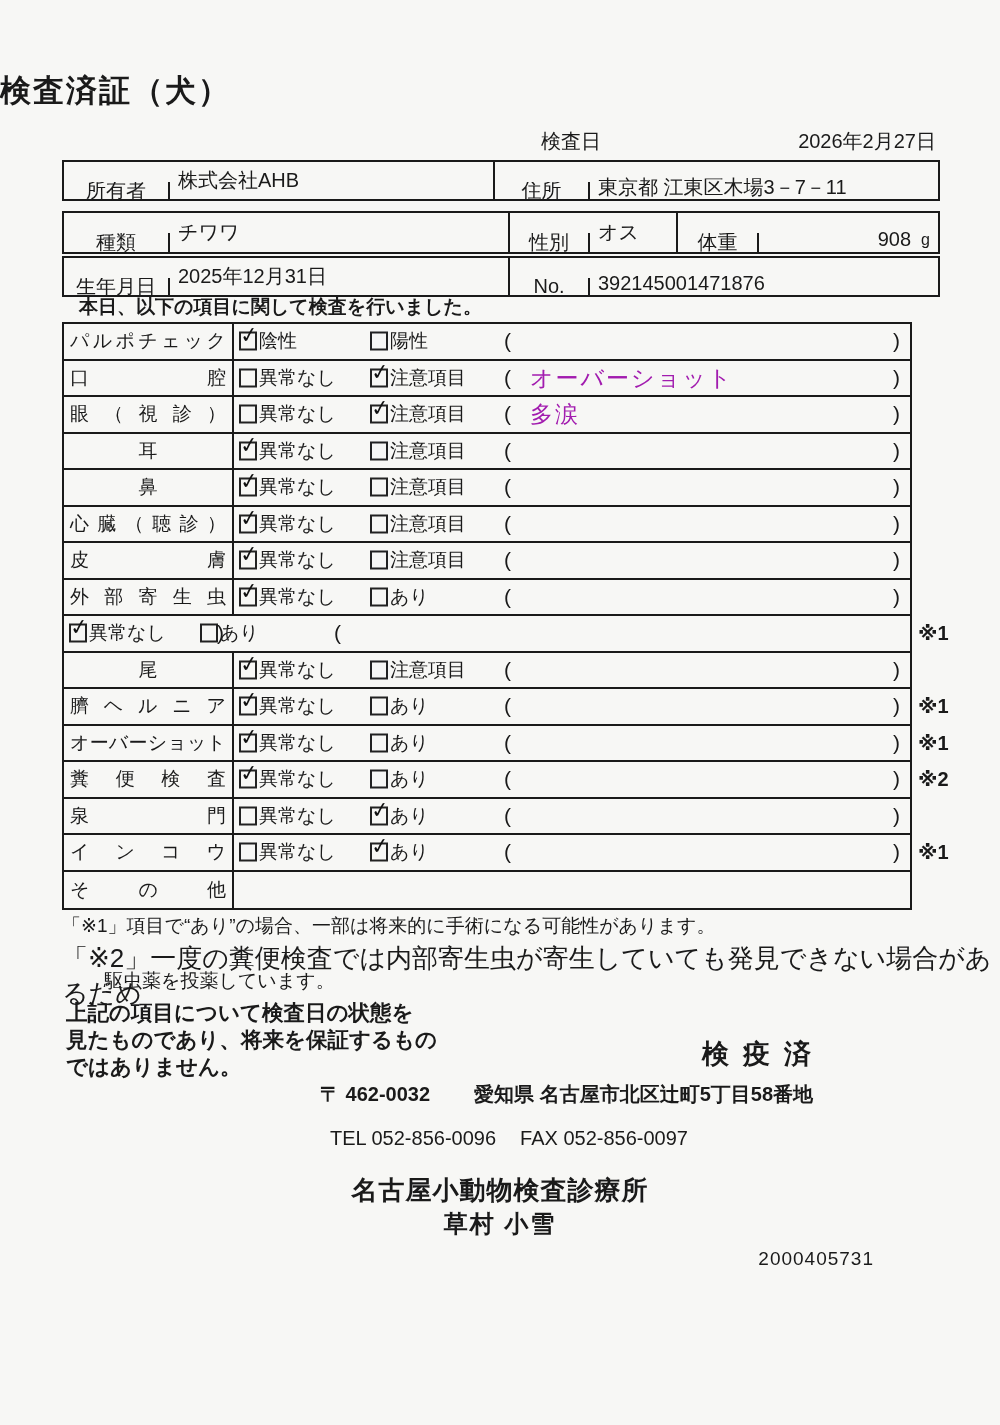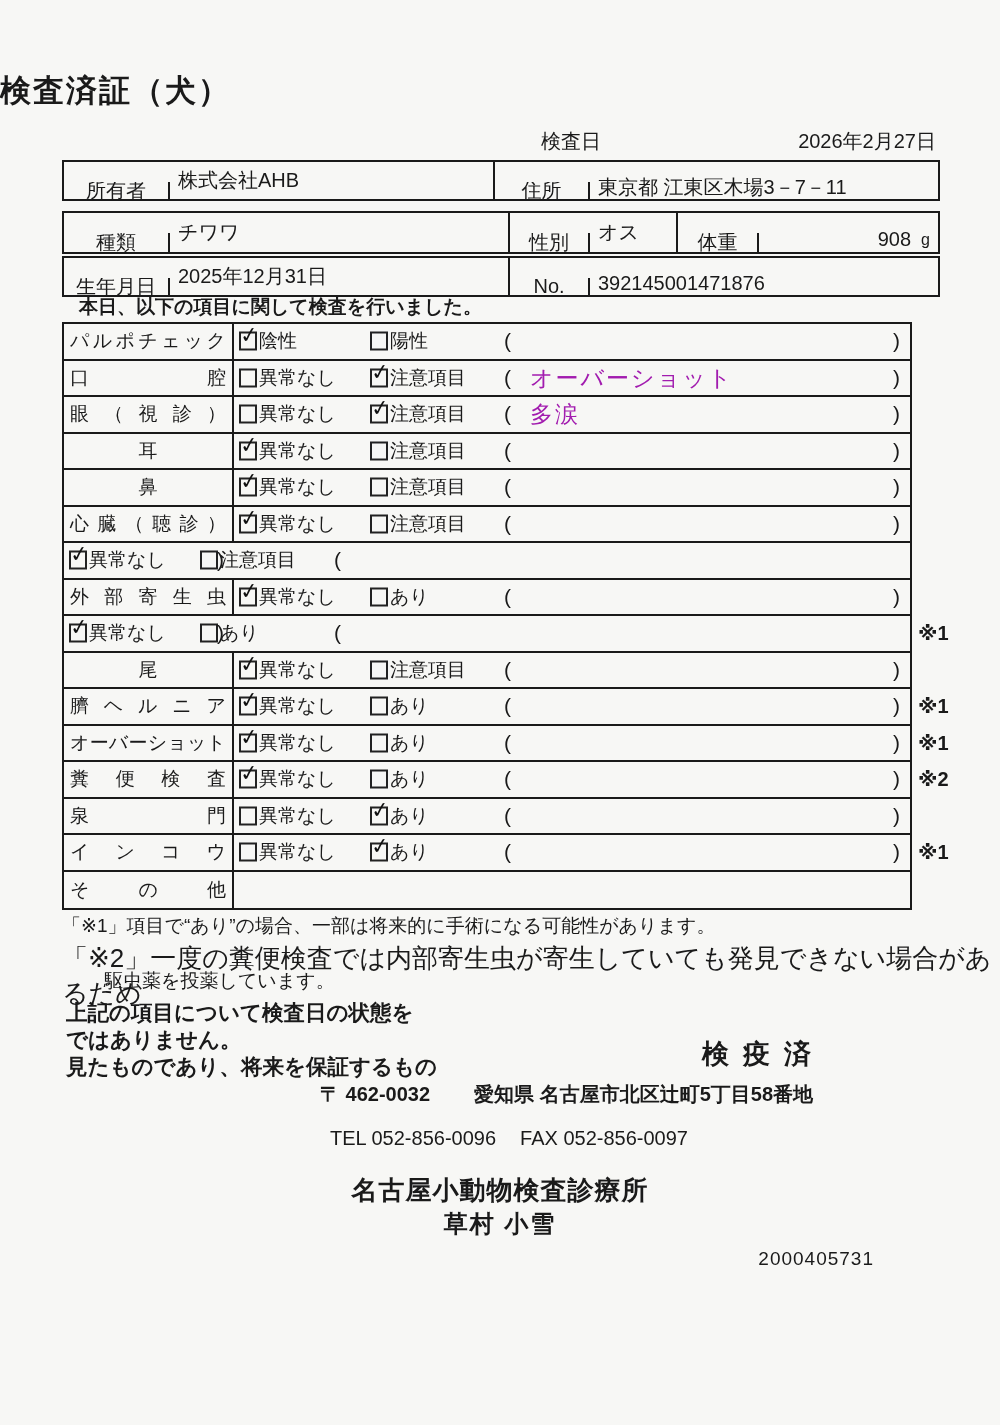--- a/index.html
+++ b/index.html
@@ -311,20 +311,23 @@
           </span>
         <span class="opt2-text">注意項目</span>
         <span class="po">(</span>
         <span class="hand-text"></span>
         <span class="pc">)</span>
       </div>
       <div class="chk-note"></div>
     </div>
 
     <div class="chk-row">
+      <div class="chk-label">
+        <span class="chk-label-text align-justify">皮膚</span>
+      </div>
       <div class="chk-content">
         <span class="cb cb1">
             <span class="tick">✓</span>
           </span>
         <span class="opt1-text">異常なし</span>
         <span class="cb cb2">
             <span class="tick"></span>
           </span>
         <span class="opt2-text">注意項目</span>
         <span class="po">(</span>
@@ -499,22 +502,22 @@
       <div class="chk-note"></div>
     </div>
   </div>
 
   <div class="abs note-1">「※1」項目で“あり”の場合、一部は将来的に手術になる可能性があります。</div>
   <div class="abs note-2a">「※2」一度の糞便検査では内部寄生虫が寄生していても発見できない場合があるため</div>
   <div class="abs note-2b">駆虫薬を投薬しています。</div>
 
   <div class="abs disclaimer">
     <div>上記の項目について検査日の状態を</div>
+    <div>見たものであり、将来を保証するもの</div>
     <div>ではありません。</div>
-    <div>見たものであり、将来を保証するもの</div>
   </div>
 
   <div class="abs stamp">検疫済</div>
 
   <div class="abs addr-line">
     <span>〒 462-0032</span>
     <span>愛知県 名古屋市北区辻町5丁目58番地</span>
   </div>
 
   <div class="abs tel-line">

